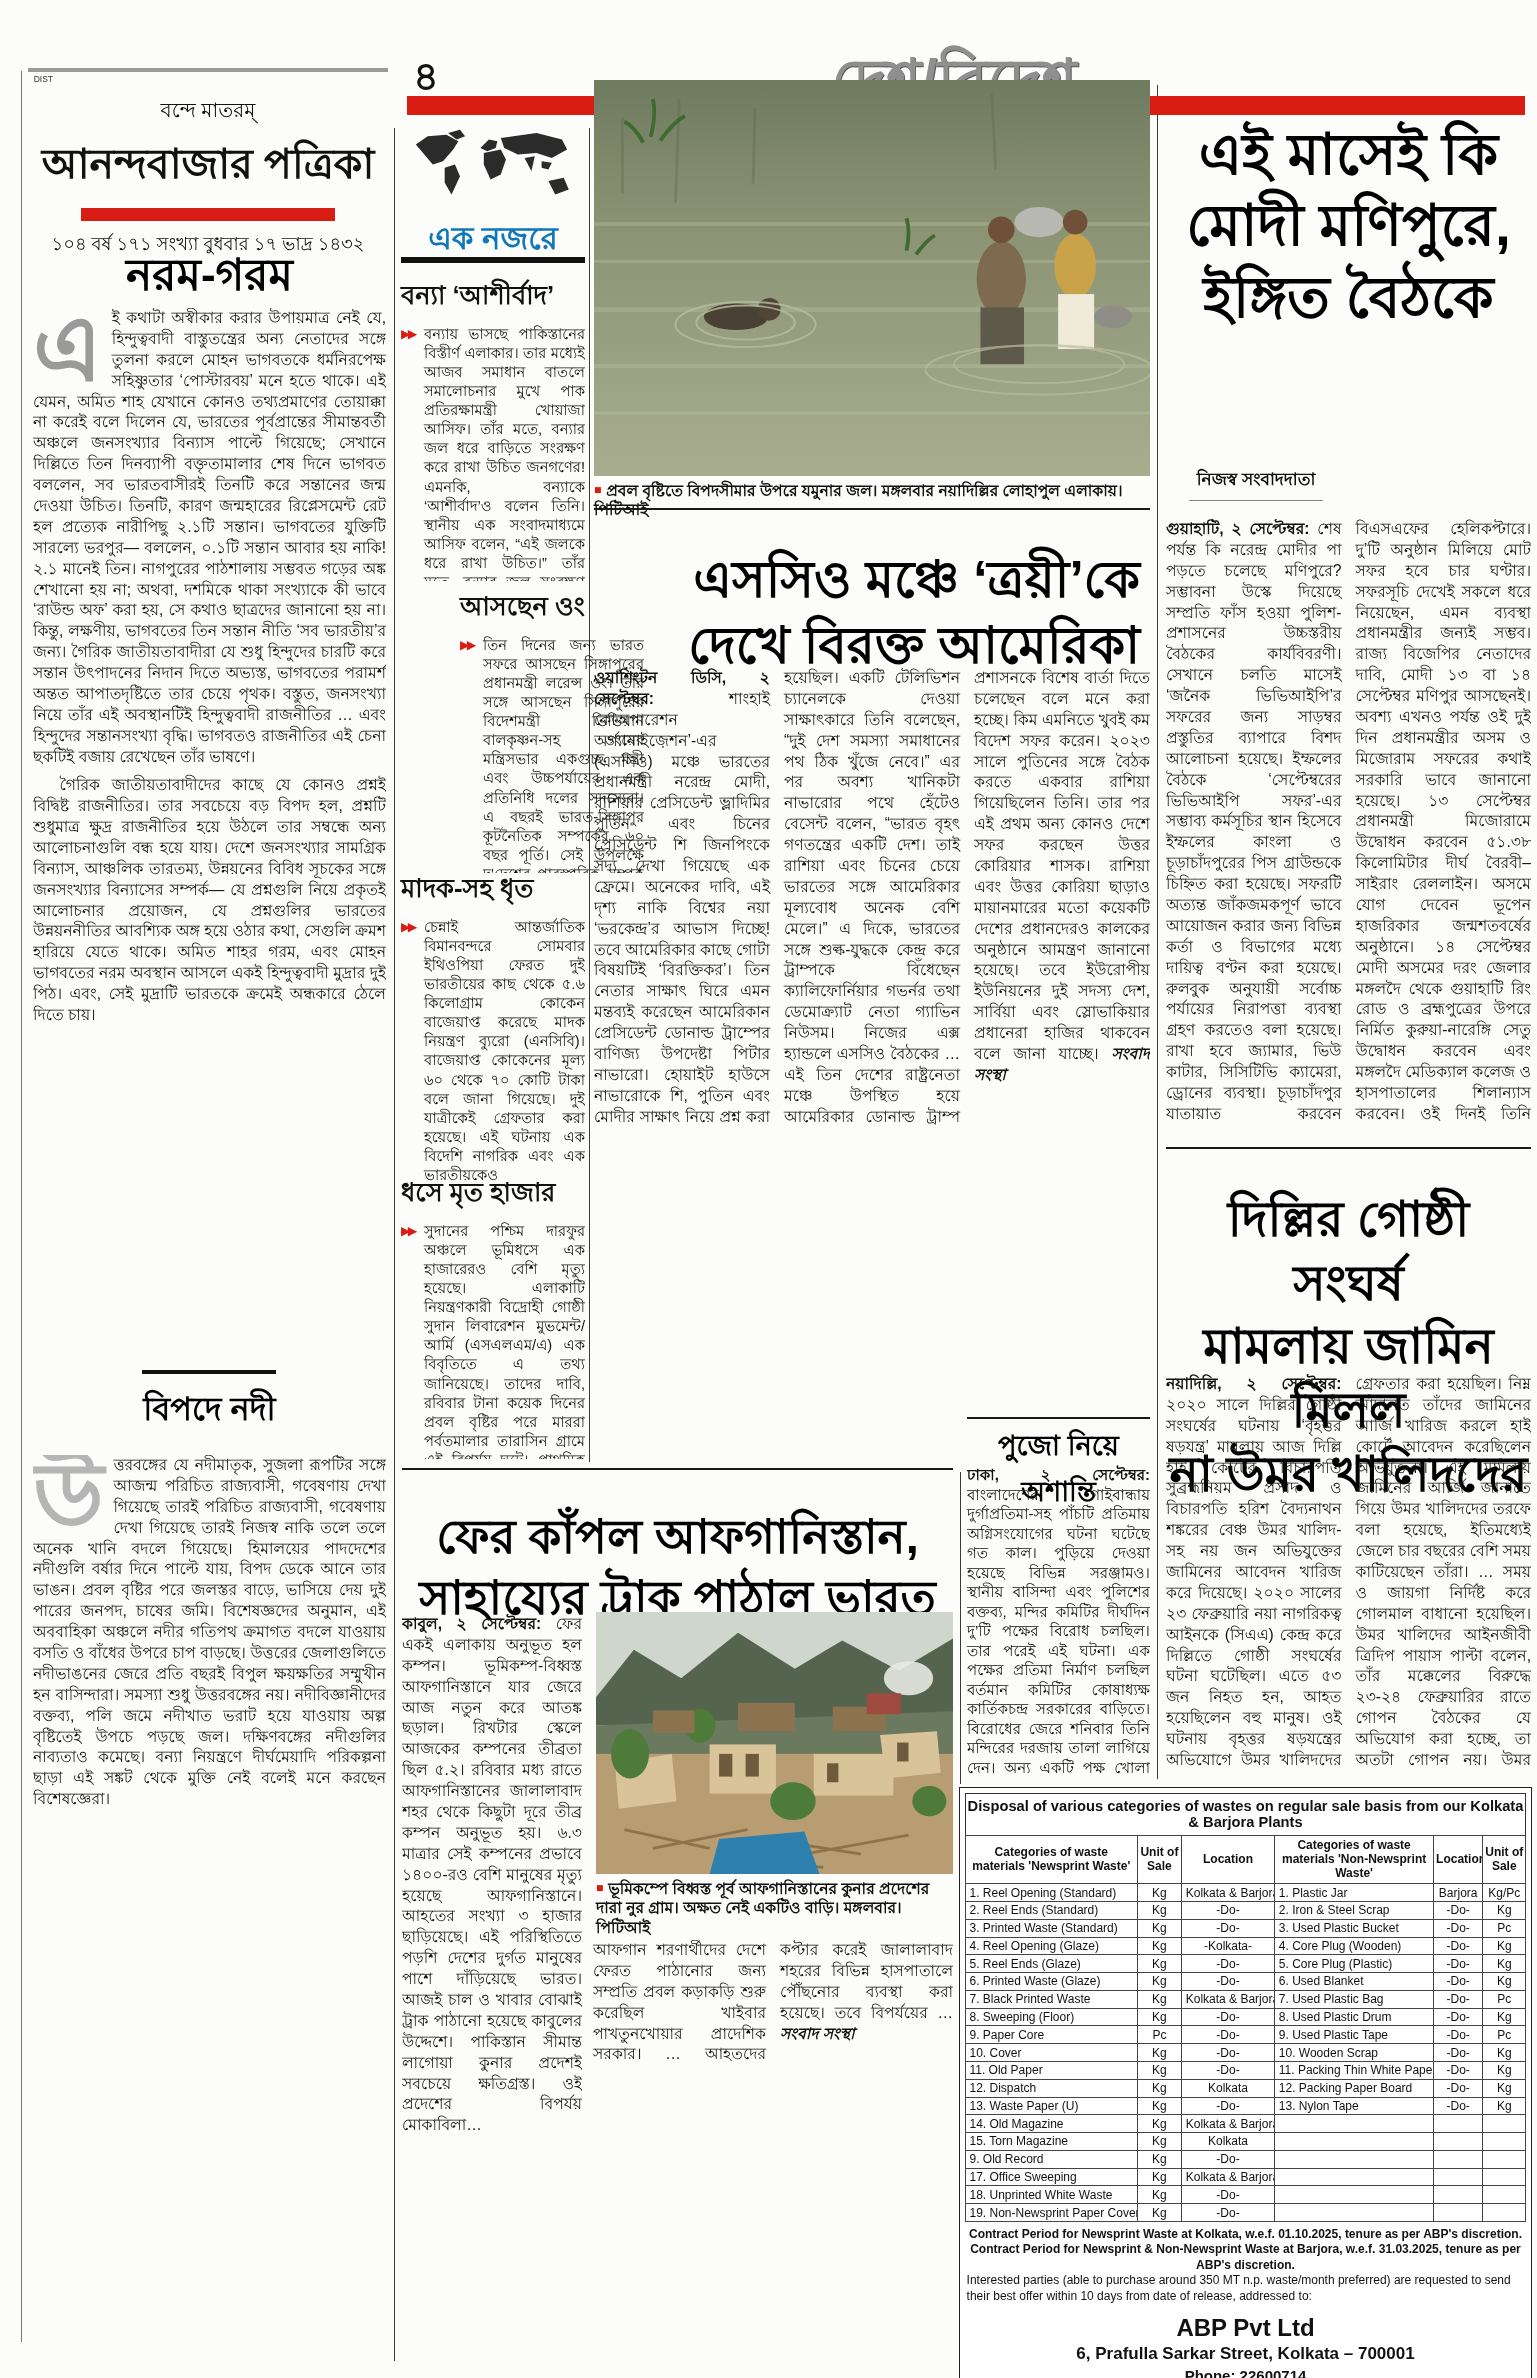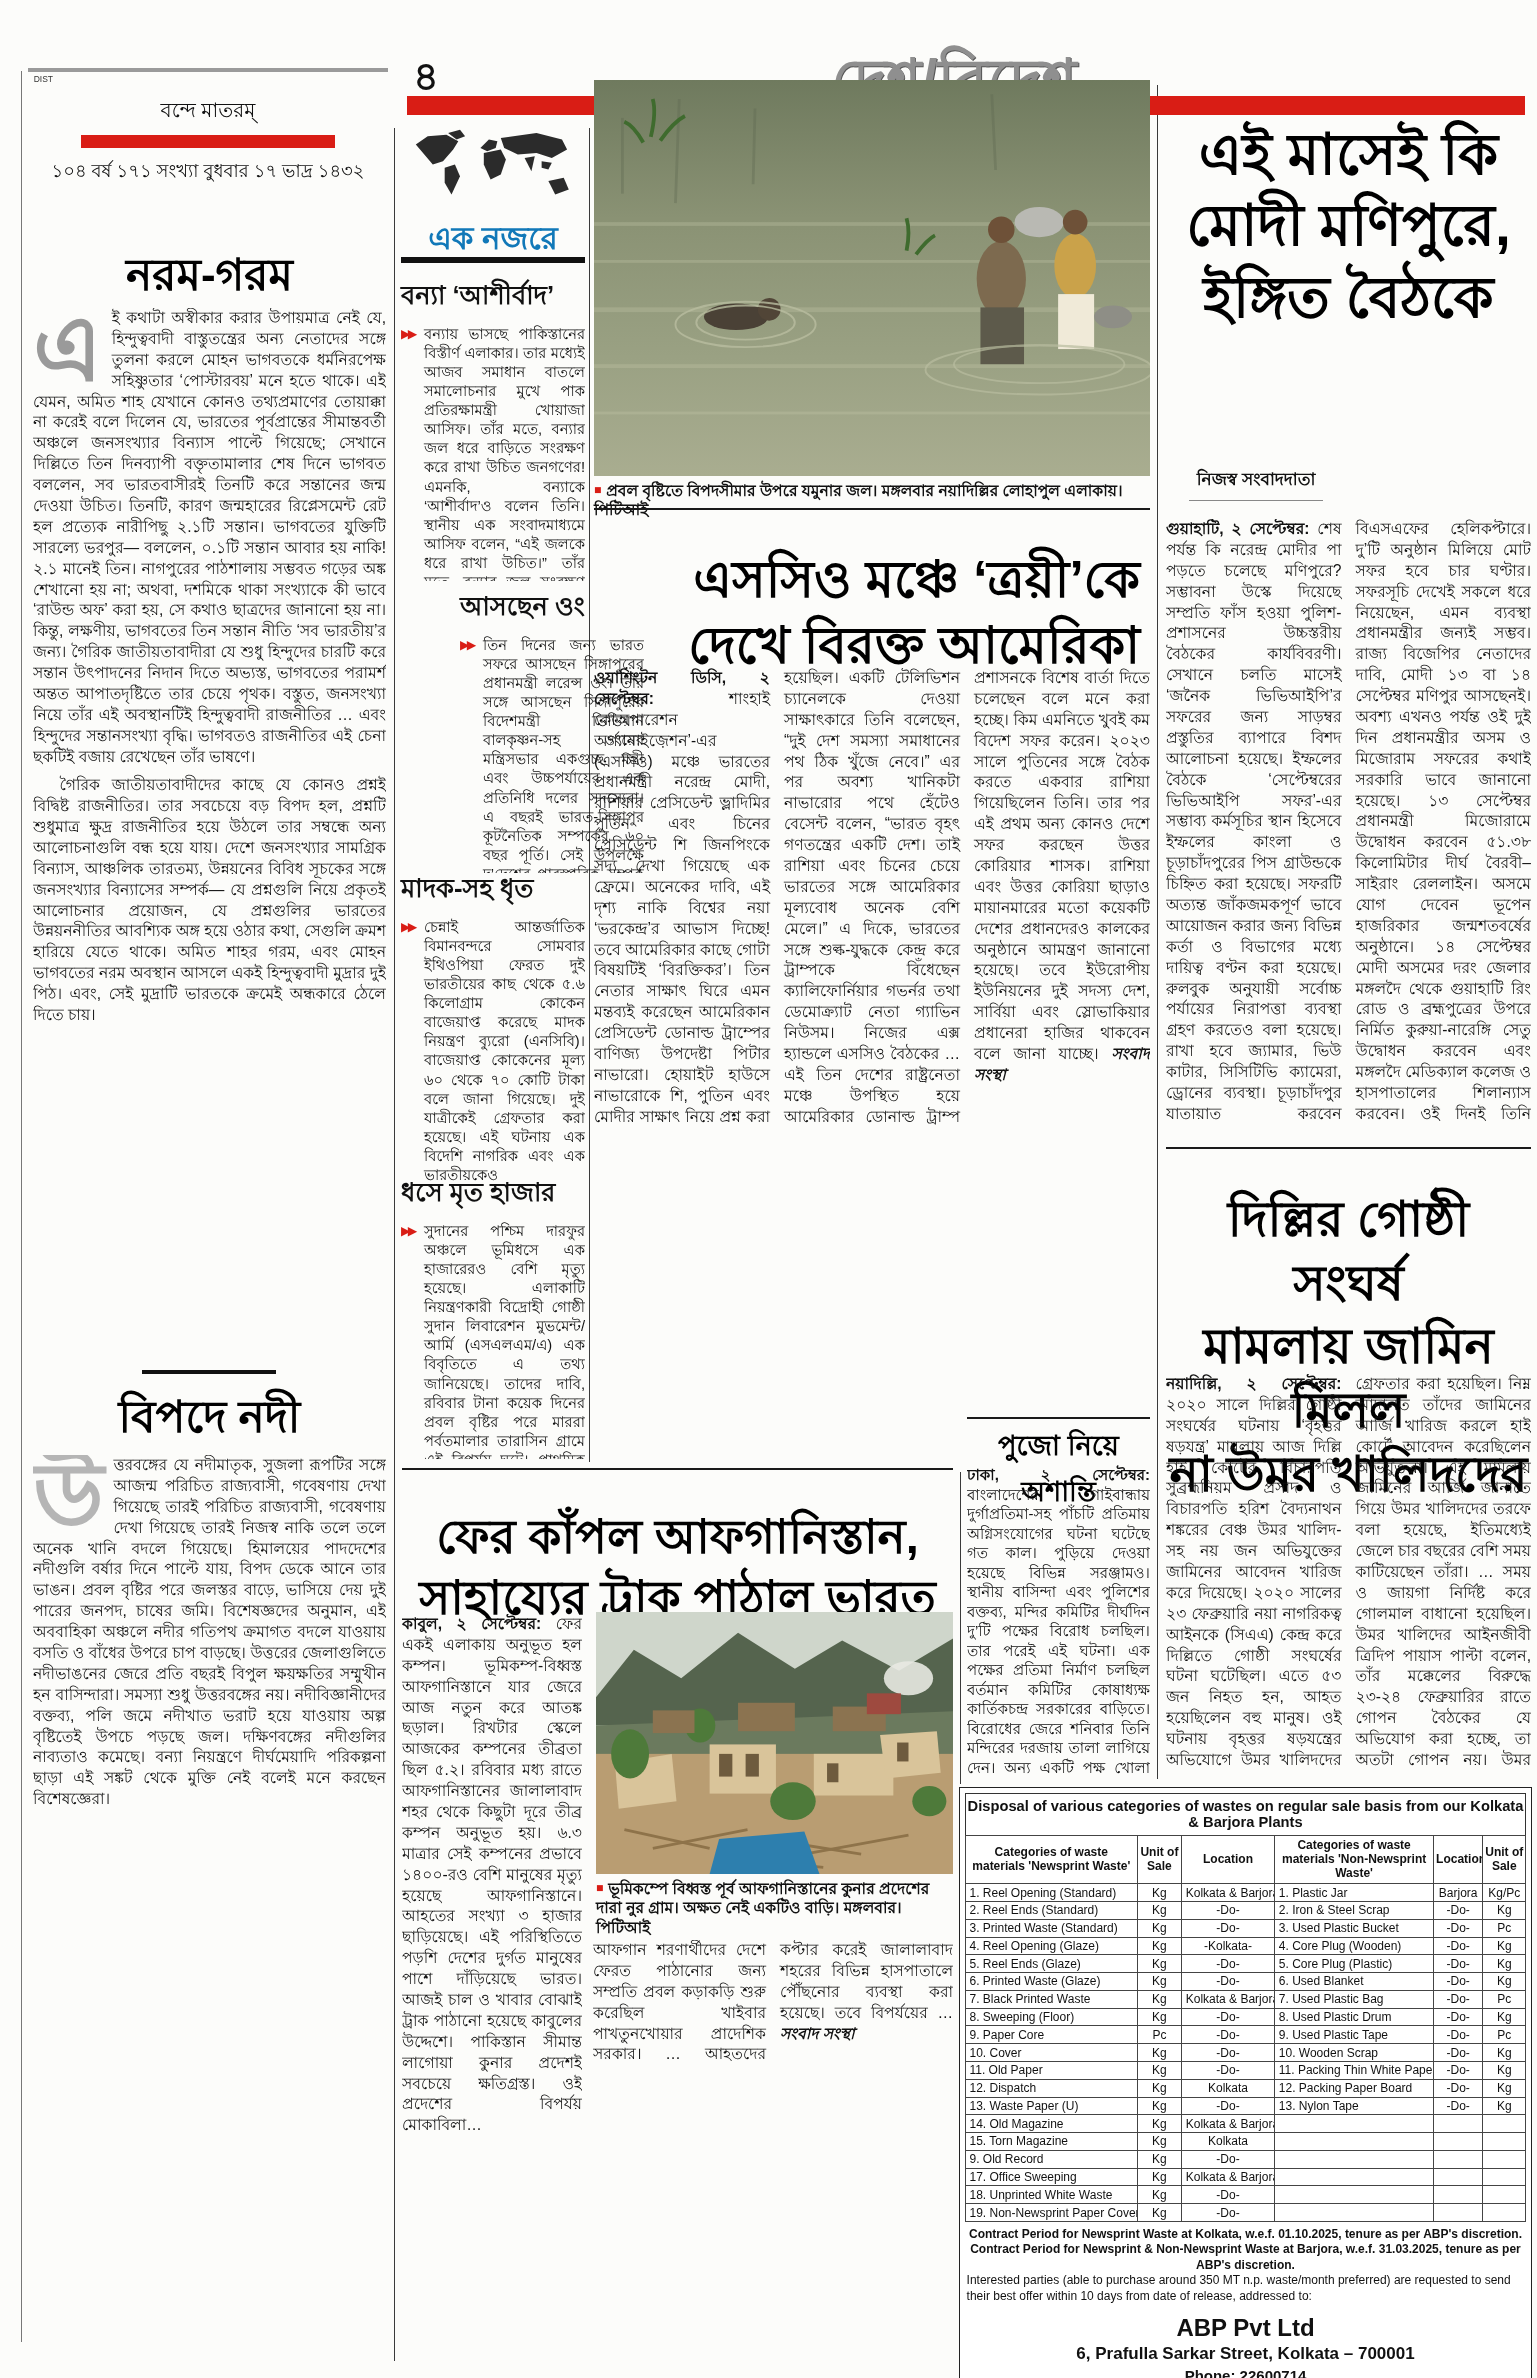--- a/index.html
+++ b/index.html
@@ -50,32 +50,33 @@
   <div class="abs vrule" style="left:960px;top:1472px;height:312px;"></div>
 
   <div class="abs" style="left:413px;top:45px;font-size:40px;font-weight:bold;">৪</div>
   <div class="abs" style="left:407px;top:96px;width:409px;height:19px;background:#d91d15;"></div>
   <div class="abs" style="left:1090px;top:96px;width:435px;height:19px;background:#d91d15;"></div>
   <div class="abs center" style="left:812px;top:36px;width:284px;font-size:59px;font-weight:bold;color:#8f8f8f;text-shadow:0.9px 0.9px 0 #555;">দেশ/বিদেশ</div>
 
   <div class="abs" style="left:28px;top:68px;width:360px;border-top:4.7px solid #9a9a9a;">
     <div style="font-size:8.5px;color:#333;padding:1.9px 0 0 5.7px;">DIST</div>
     <div class="center" style="font-size:20px;margin-top:11px;">বন্দে মাতরম্</div>
+    <div class="center" style="font-size:41px;font-weight:bold;margin-top:3.8px;">আনন্দবাজার পত্রিকা</div>
     <div style="width:254px;height:12.3px;background:#d91d15;margin:7.6px auto 0 auto;"></div>
     <div class="center" style="font-size:18px;margin-top:9.5px;">১০৪ বর্ষ ১৭১ সংখ্যা বুধবার ১৭ ভাদ্র ১৪৩২</div>
   </div>
 
   <div class="abs center headline" style="left:33px;top:242px;width:353px;font-size:44px;">নরম-গরম</div>
   <div class="abs body-txt just" style="left:33px;top:308px;width:353px;height:1052px;">
     <span class="dropcap" style="color:#9a9a9a;">এ</span><span>ই কথাটা অস্বীকার করার উপায়মাত্র নেই যে, হিন্দুত্ববাদী বাস্তুতন্ত্রের অন্য নেতাদের সঙ্গে তুলনা করলে মোহন ভাগবতকে ধর্মনিরপেক্ষ সহিষ্ণুতার ‘পোস্টারবয়’ মনে হতে থাকে। এই যেমন, অমিত শাহ যেখানে কোনও তথ্যপ্রমাণের তোয়াক্কা না করেই বলে দিলেন যে, ভারতের পূর্বপ্রান্তের সীমান্তবর্তী অঞ্চলে জনসংখ্যার বিন্যাস পাল্টে গিয়েছে; সেখানে দিল্লিতে তিন দিনব্যাপী বক্তৃতামালার শেষ দিনে ভাগবত বললেন, সব ভারতবাসীরই তিনটি করে সন্তানের জন্ম দেওয়া উচিত। তিনটি, কারণ জন্মহারের রিপ্লেসমেন্ট রেট হল প্রত্যেক নারীপিছু ২.১টি সন্তান। ভাগবতের যুক্তিটি সারল্যে ভরপুর— বললেন, ০.১টি সন্তান আবার হয় নাকি! ২.১ মানেই তিন। নাগপুরের পাঠশালায় সম্ভবত গড়ের অঙ্ক শেখানো হয় না; অথবা, দশমিকে থাকা সংখ্যাকে কী ভাবে ‘রাউন্ড অফ’ করা হয়, সে কথাও ছাত্রদের জানানো হয় না। কিন্তু, লক্ষণীয়, ভাগবতের তিন সন্তান নীতি ‘সব ভারতীয়’র জন্য। গৈরিক জাতীয়তাবাদীরা যে শুধু হিন্দুদের চারটি করে সন্তান উৎপাদনের নিদান দিতে অভ্যস্ত, ভাগবতের পরামর্শ অন্তত আপাতদৃষ্টিতে তার চেয়ে পৃথক। বস্তুত, জনসংখ্যা নিয়ে তাঁর এই অবস্থানটিই হিন্দুত্ববাদী রাজনীতির … এবং হিন্দুদের সন্তানসংখ্যা বৃদ্ধি। ভাগবতও রাজনীতির এই চেনা ছকটিই বজায় রেখেছেন তাঁর ভাষণে।</span>
     <div style="text-indent:26.5px;margin-top:7.6px;">গৈরিক জাতীয়তাবাদীদের কাছে যে কোনও প্রশ্নই বিদ্বিষ্ট রাজনীতির। তার সবচেয়ে বড় বিপদ হল, প্রশ্নটি শুধুমাত্র ক্ষুদ্র রাজনীতির হয়ে উঠলে তার সম্বন্ধে অন্য আলোচনাগুলি বন্ধ হয়ে যায়। দেশে জনসংখ্যার সামগ্রিক বিন্যাস, আঞ্চলিক তারতম্য, উন্নয়নের বিবিধ সূচকের সঙ্গে জনসংখ্যার বিন্যাসের সম্পর্ক— যে প্রশ্নগুলি নিয়ে প্রকৃতই আলোচনার প্রয়োজন, যে প্রশ্নগুলির ভারতের উন্নয়ননীতির আবশ্যিক অঙ্গ হয়ে ওঠার কথা, সেগুলি ক্রমশ হারিয়ে যেতে থাকে। অমিত শাহর গরম, এবং মোহন ভাগবতের নরম অবস্থান আসলে একই হিন্দুত্ববাদী মুদ্রার দুই পিঠ। এবং, সেই মুদ্রাটি ভারতকে ক্রমেই অন্ধকারে ঠেলে দিতে চায়।</div>
   </div>
 
   <div class="abs" style="left:142px;top:1370px;width:134px;height:3.8px;background:#111;"></div>
-  <div class="abs center headline" style="left:33px;top:1384px;width:353px;font-size:44px;">বিপদে নদী</div>
+  <div class="abs center headline" style="left:33px;top:1384px;width:353px;font-size:32px;">বিপদে নদী</div>
   <div class="abs body-txt just" style="left:33px;top:1455px;width:353px;height:904px;">
     <span class="dropcap" style="color:#b5b5b5;">উ</span><span>ত্তরবঙ্গের যে নদীমাতৃক, সুজলা রূপটির সঙ্গে আজন্ম পরিচিত রাজ্যবাসী, গবেষণায় দেখা গিয়েছে তারই পরিচিত রাজ্যবাসী, গবেষণায় দেখা গিয়েছে তারই নিজস্ব নাকি তলে তলে অনেক খানি বদলে গিয়েছে। হিমালয়ের পাদদেশের নদীগুলি বর্ষার দিনে পাল্টে যায়, বিপদ ডেকে আনে তার ভাঙন। প্রবল বৃষ্টির পরে জলস্তর বাড়ে, ভাসিয়ে দেয় দুই পারের জনপদ, চাষের জমি। বিশেষজ্ঞদের অনুমান, এই অববাহিকা অঞ্চলে নদীর গতিপথ ক্রমাগত বদলে যাওয়ায় বসতি ও বাঁধের উপরে চাপ বাড়ছে। উত্তরের জেলাগুলিতে নদীভাঙনের জেরে প্রতি বছরই বিপুল ক্ষয়ক্ষতির সম্মুখীন হন বাসিন্দারা। সমস্যা শুধু উত্তরবঙ্গের নয়। নদীবিজ্ঞানীদের বক্তব্য, পলি জমে নদীখাত ভরাট হয়ে যাওয়ায় অল্প বৃষ্টিতেই উপচে পড়ছে জল। দক্ষিণবঙ্গের নদীগুলির নাব্যতাও কমেছে। বন্যা নিয়ন্ত্রণে দীর্ঘমেয়াদি পরিকল্পনা ছাড়া এই সঙ্কট থেকে মুক্তি নেই বলেই মনে করছেন বিশেষজ্ঞেরা।</span>
   </div>
 
   <div class="abs" style="left:409px;top:128px;width:170px;height:83px;">
     <svg viewBox="0 0 200 100" width="170" height="83" preserveAspectRatio="none">
       <g fill="#2b2b2b">
         <path d="M8,20 L22,10 L44,8 L58,16 L52,26 L40,40 L28,44 L18,32 Z"></path>
         <path d="M46,6 L60,2 L66,10 L56,14 Z"></path>
         <path d="M42,48 L54,44 L60,58 L50,80 L42,66 Z"></path>

